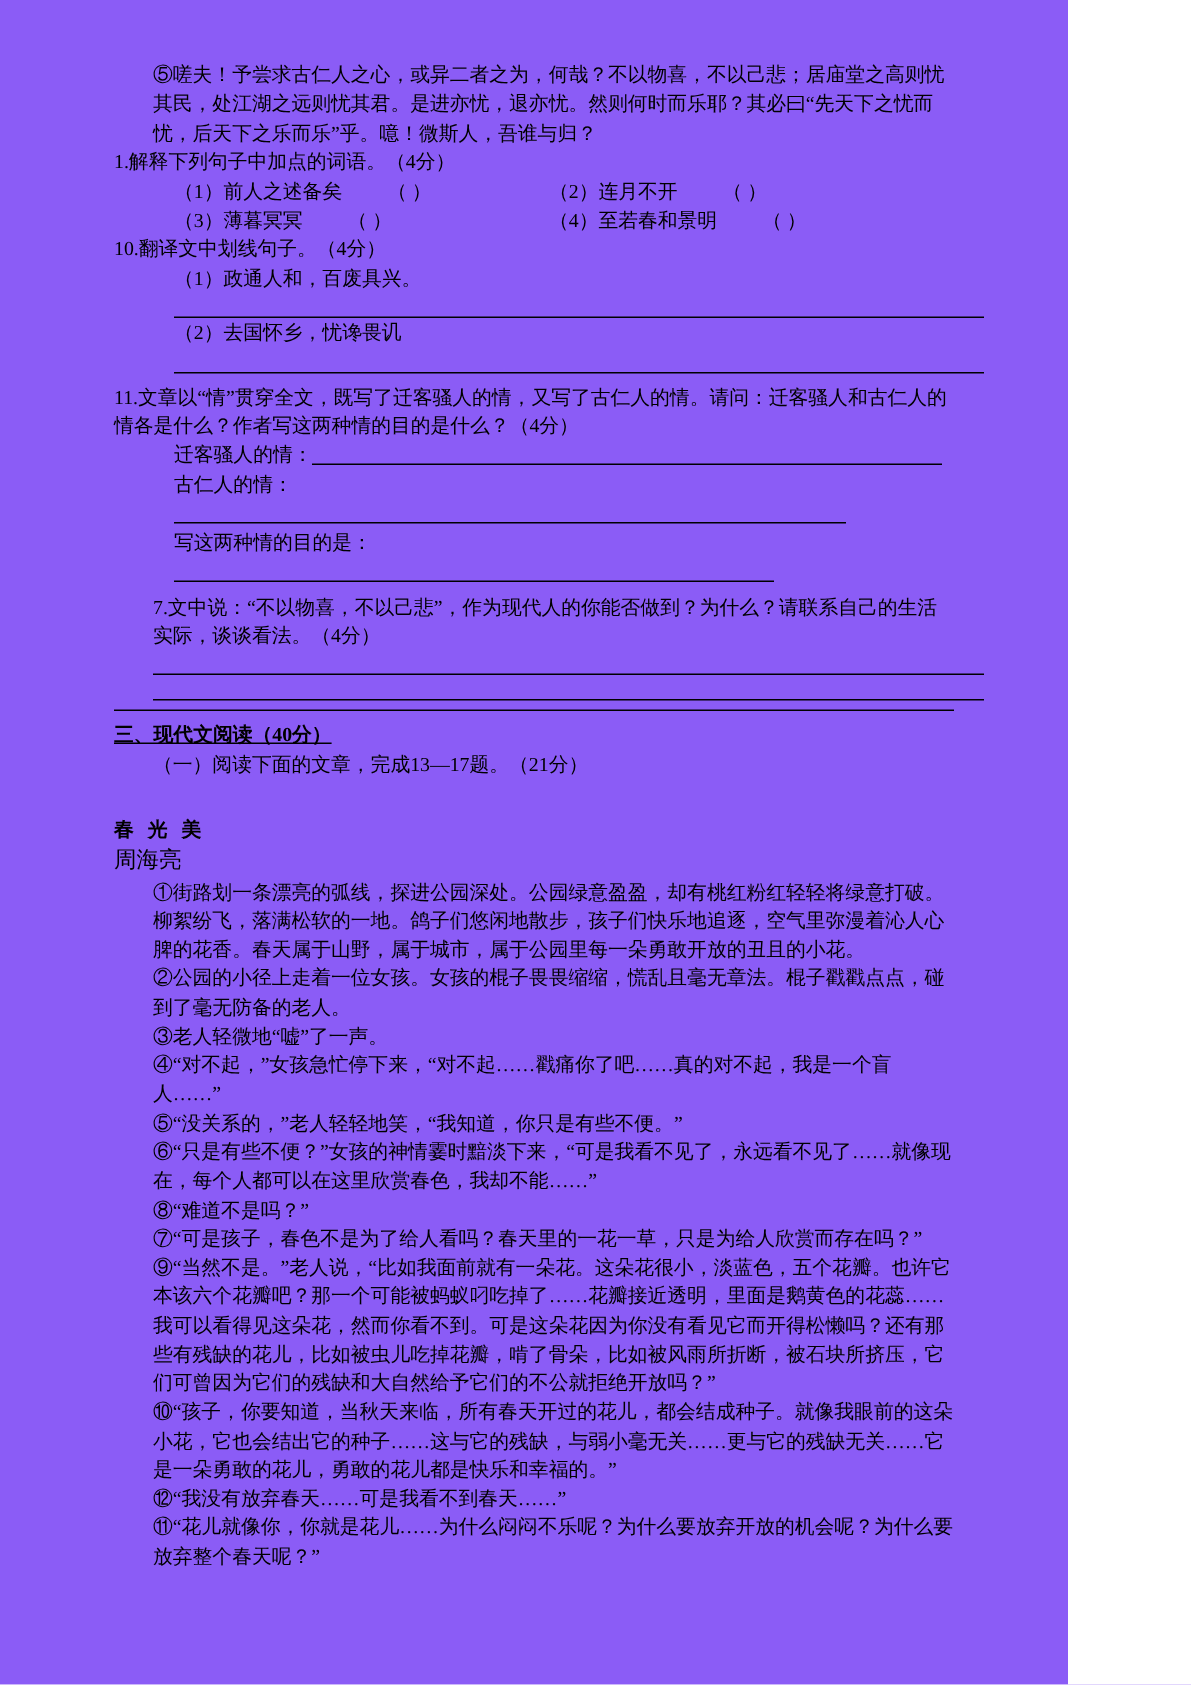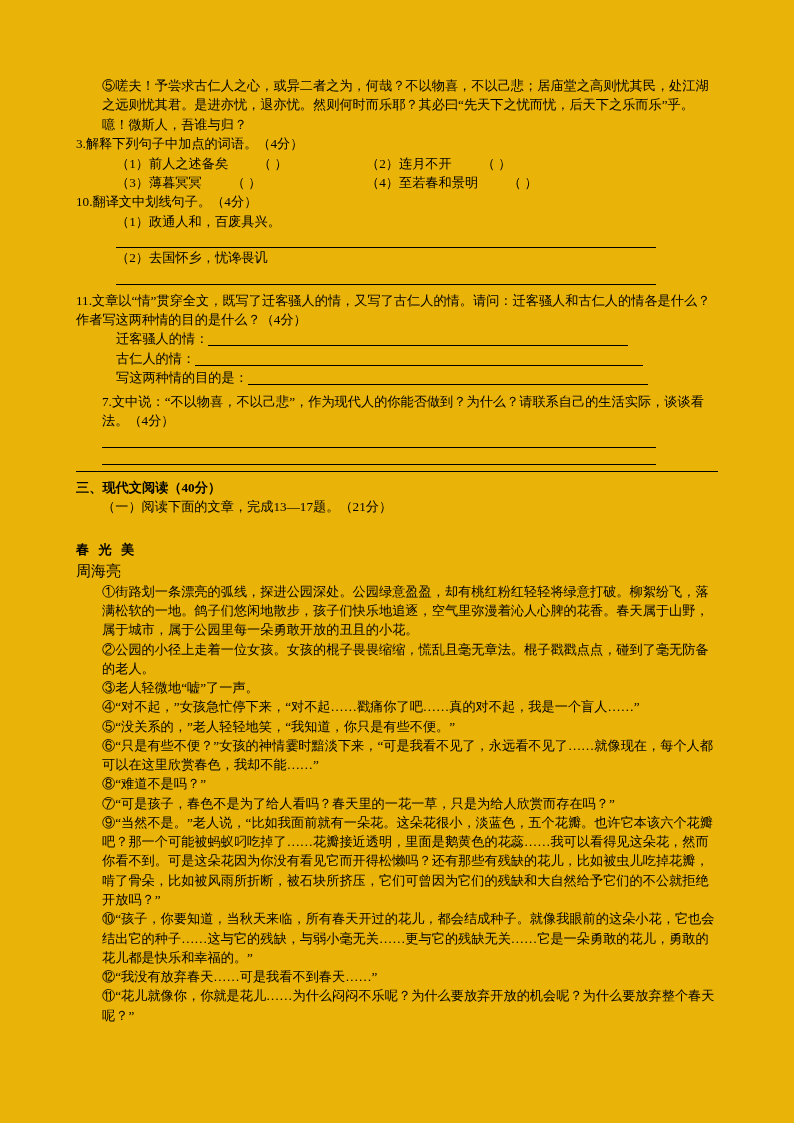--- a/index.html
+++ b/index.html
@@ -6,25 +6,25 @@
     margin: 0;
     padding: 0;
     background: #ffffff;
   }
   body {
     font-family: "Liberation Serif", "DejaVu Serif", serif;
     color: #000000;
   }
   .page {
     position: relative;
-    width: 794px;
+    width: 712px;
     height: 1123px;
     box-sizing: border-box;
-    padding: 76px 76px 0 76px;
-    background: #eab308;
+    padding: 40px 76px 0 76px;
+    background: #8b5cf6;
     overflow: hidden;
   }
   .doc {
     font-size: 13.2px;
     line-height: 1.47;
   }
   p {
     margin: 0;
   }
   .p-ind3 { padding-left: 26px; }
@@ -40,20 +40,21 @@
   .u-line {
     display: block;
     border-bottom: 1px solid #000;
     height: 15px;
     margin: 1px 0 0 0;
   }
 
   .section-head {
     font-weight: bold;
     margin-top: 10px;
+    text-decoration: underline;
   }
   .hr-top {
     border: 0;
     border-top: 1px solid #000;
     margin: 6px 0 6px 0;
   }
   .article-title {
     font-weight: bold;
     letter-spacing: 3px;
     margin-top: 24px;
@@ -72,21 +73,21 @@
   }
 </style>
 </head>
 <body>
 
 <div class="page">
   <div class="doc">
 
     <p class="p-ind3">⑤嗟夫！予尝求古仁人之心，或异二者之为，何哉？不以物喜，不以己悲；居庙堂之高则忧其民，处江湖之远则忧其君。是进亦忧，退亦忧。然则何时而乐耶？其必曰“先天下之忧而忧，后天下之乐而乐”乎。噫！微斯人，吾谁与归？</p>
 
-    <p>3.解释下列句子中加点的词语。（4分）</p>
+    <p>1.解释下列句子中加点的词语。（4分）</p>
 
     <div class="row-2col">
       <div class="p-ind4">
         <span>（1）前人之述备矣</span><span class="sp"></span><span>（        ）</span>
       </div>
       <div>
         <span>（2）连月不开</span><span class="sp"></span><span>（          ）</span>
       </div>
     </div>
 

